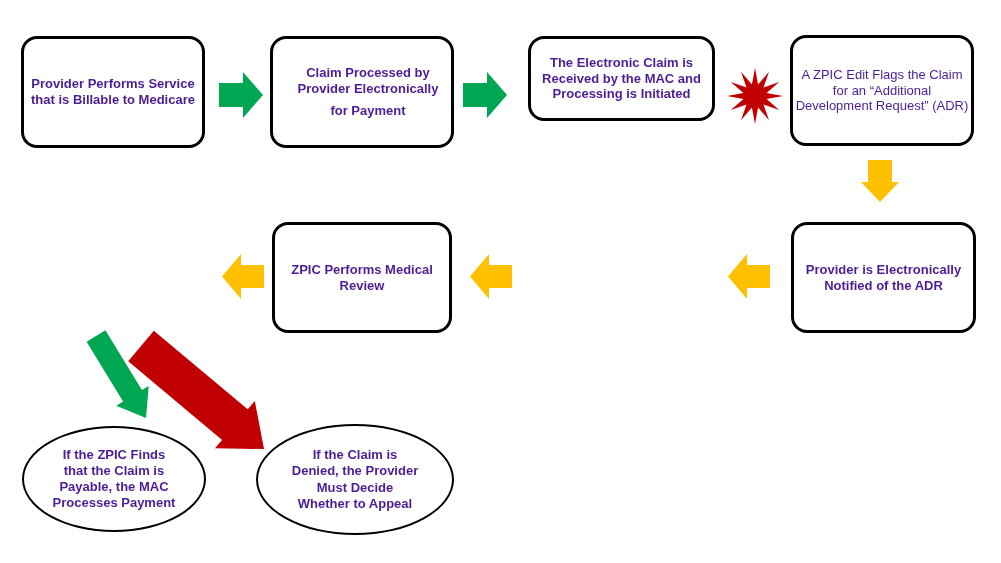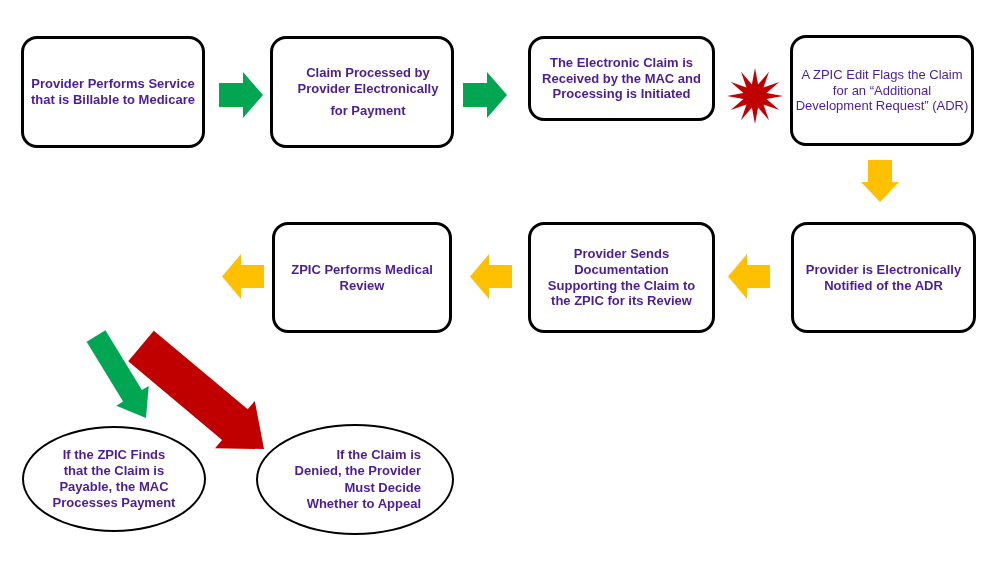--- a/index.html
+++ b/index.html
@@ -36,21 +36,21 @@
   .b1 .t{width:174px;}
   .b2 .t{width:168px;}
   .b2 .t2{margin-top:7px;}
   .b3 .t{width:168px;}
   .b4 .t{width:176px;}
   .b5 .t{width:160px;}
   .b6 .t{width:158px;}
   .b7 .t{width:160px;}
   .b8 .t{width:172px;}
   .e1 .t{width:126px;}
-  .e2 .t{width:132px;text-align:right;}
+  .e2 .t{width:132px;}
   
   .ar1{left:219px;top:72px;}
   .ar2{left:463px;top:72px;}
   .burst{left:725px;top:66px;}
   .adown{left:861px;top:160px;}
   .al1{left:222px;top:254px;}
   .al2{left:470px;top:254px;}
   .al3{left:728px;top:254px;}
   .diag{left:60px;top:330px;}
 </style>
@@ -68,23 +68,20 @@
   </div>
   <div class="box b3">
     <span class="t">The Electronic Claim is Received by the MAC and Processing is Initiated</span>
   </div>
   <div class="box b4 reg">
     <span class="t">A ZPIC Edit Flags the Claim for an “Additional Development Request” (ADR)</span>
   </div>
 
   <div class="box b5">
     <span class="t">Provider is Electronically Notified of the ADR</span>
-  </div>
-  <div class="box b6">
-    <span class="t">Provider Sends Documentation Supporting the Claim to the ZPIC for its Review</span>
   </div>
   <div class="box b7">
     <span class="t">ZPIC Performs Medical Review</span>
   </div>
 
   <div class="ellipse e1">
     <span class="t">If the ZPIC Finds that the Claim is Payable, the MAC Processes Payment</span>
   </div>
   <div class="ellipse e2">
     <span class="t">If the Claim is Denied, the Provider Must Decide Whether to Appeal</span>

